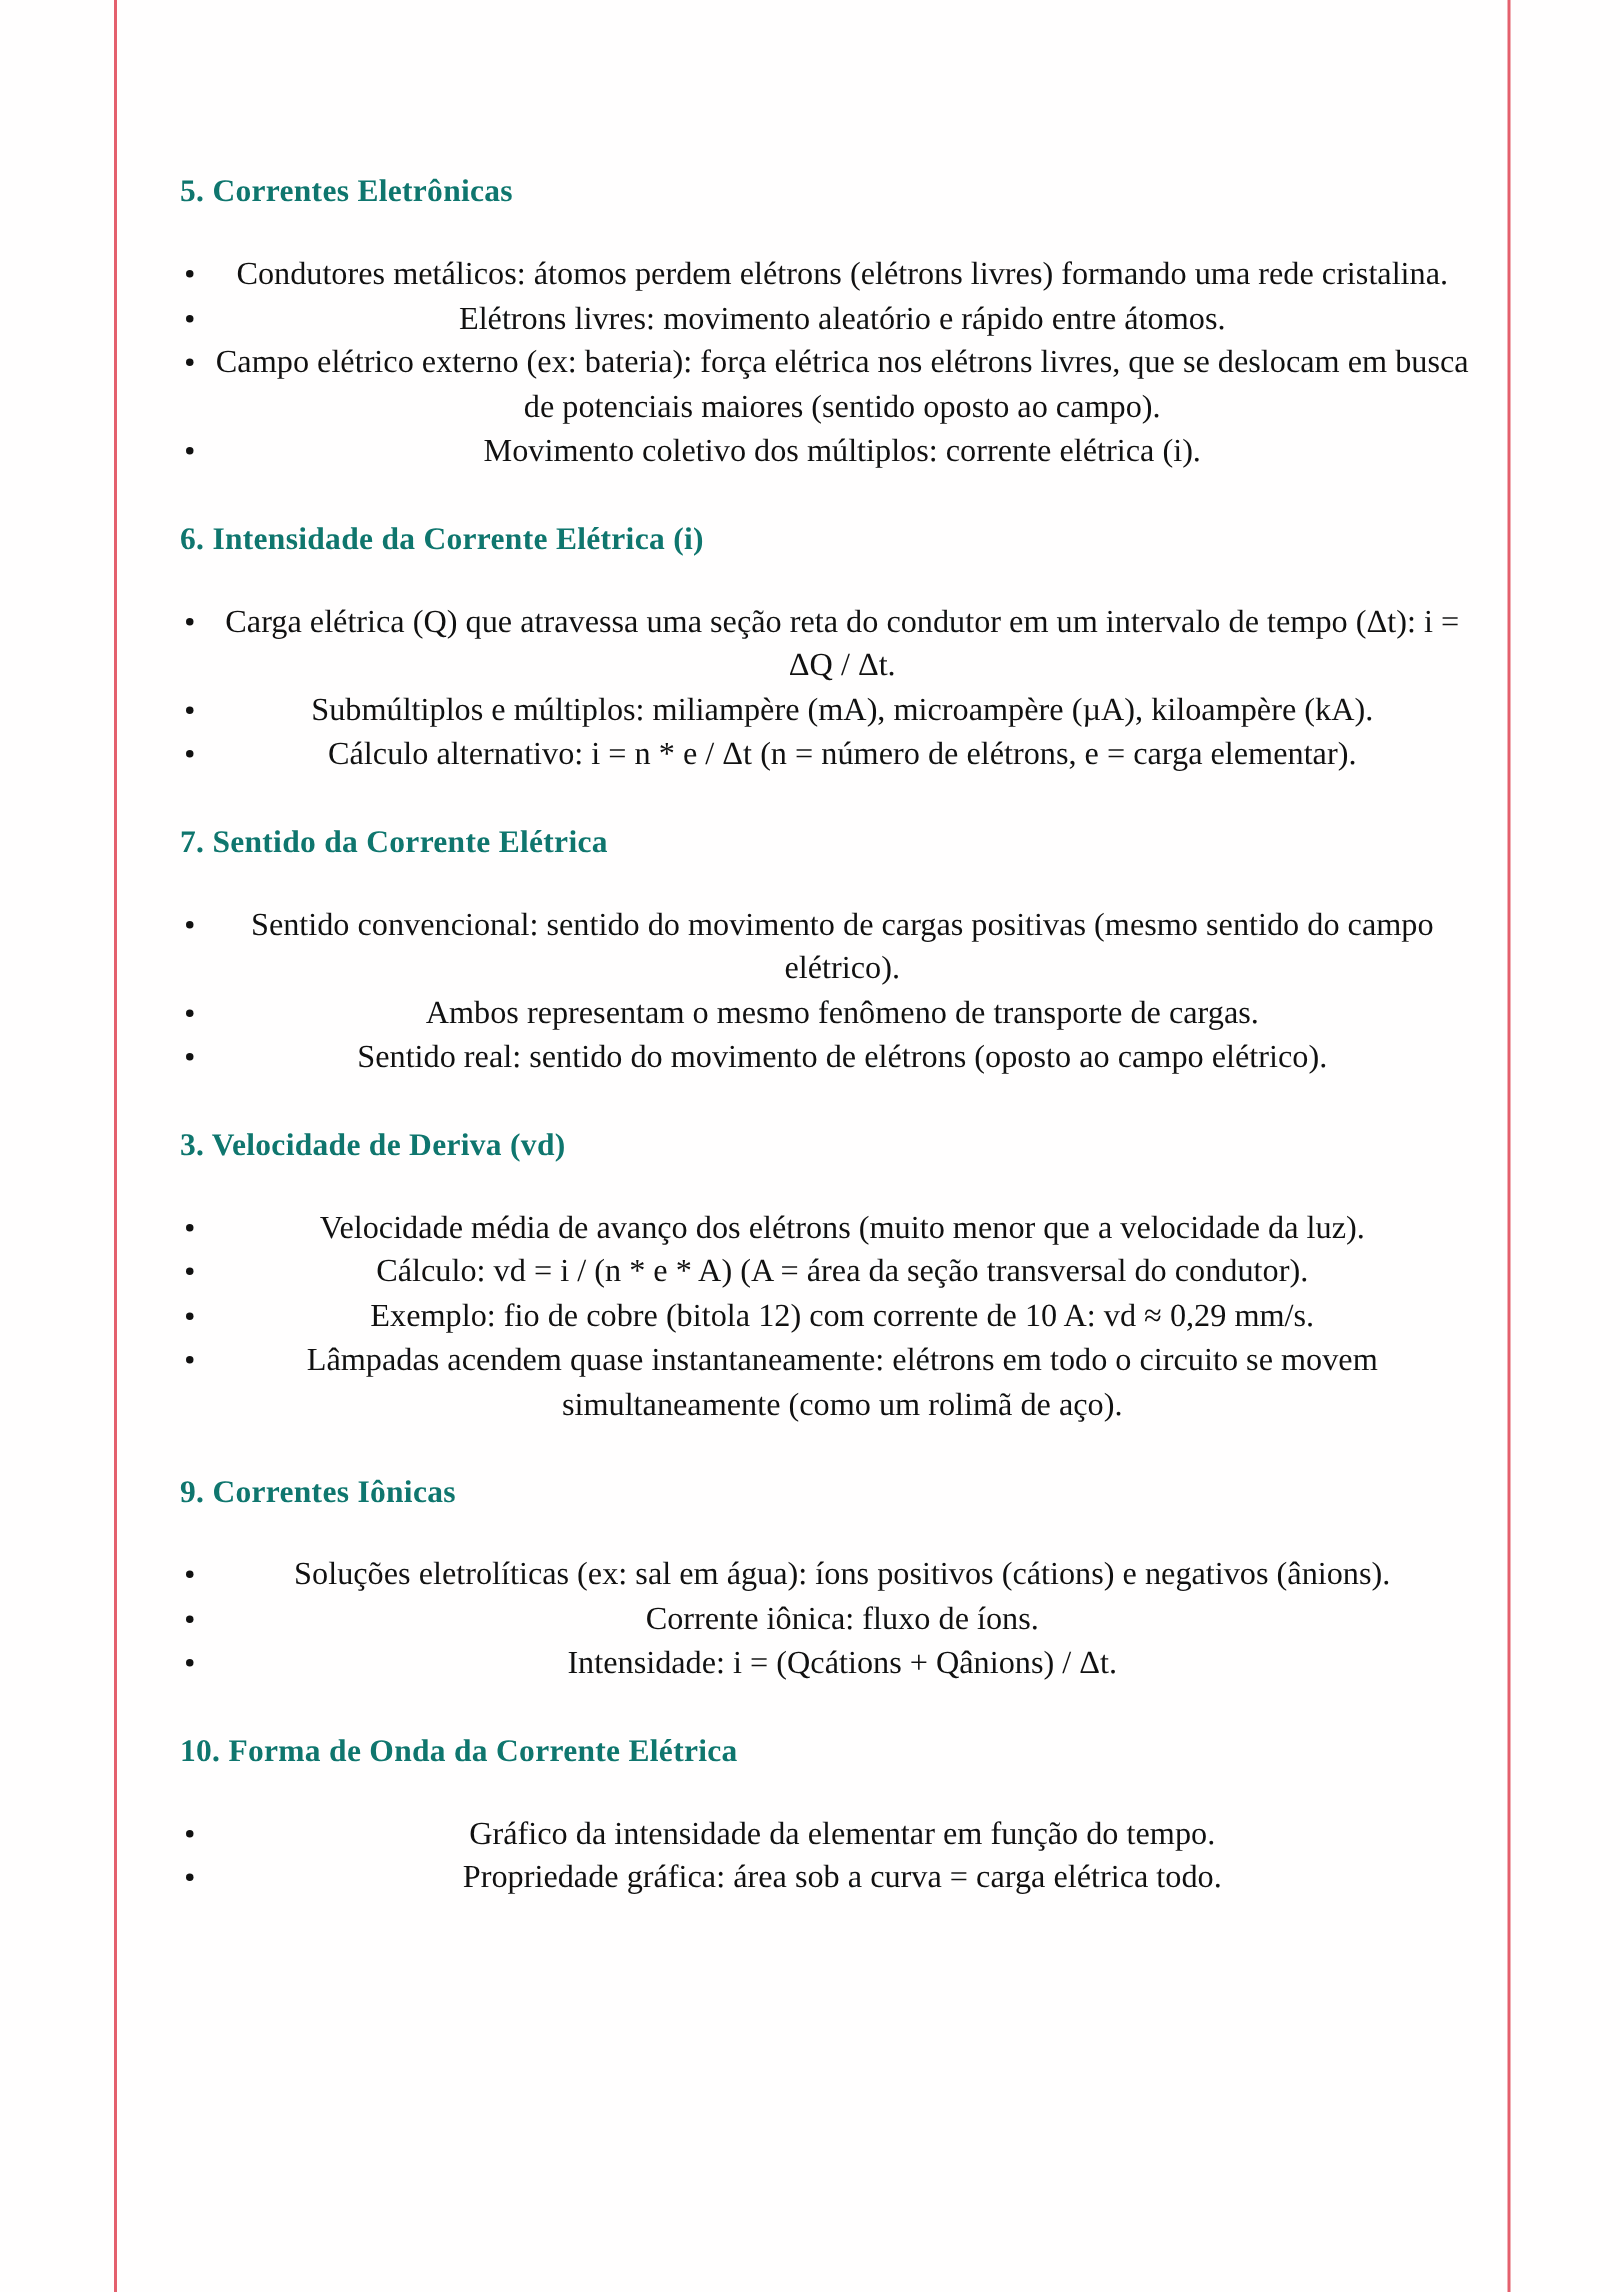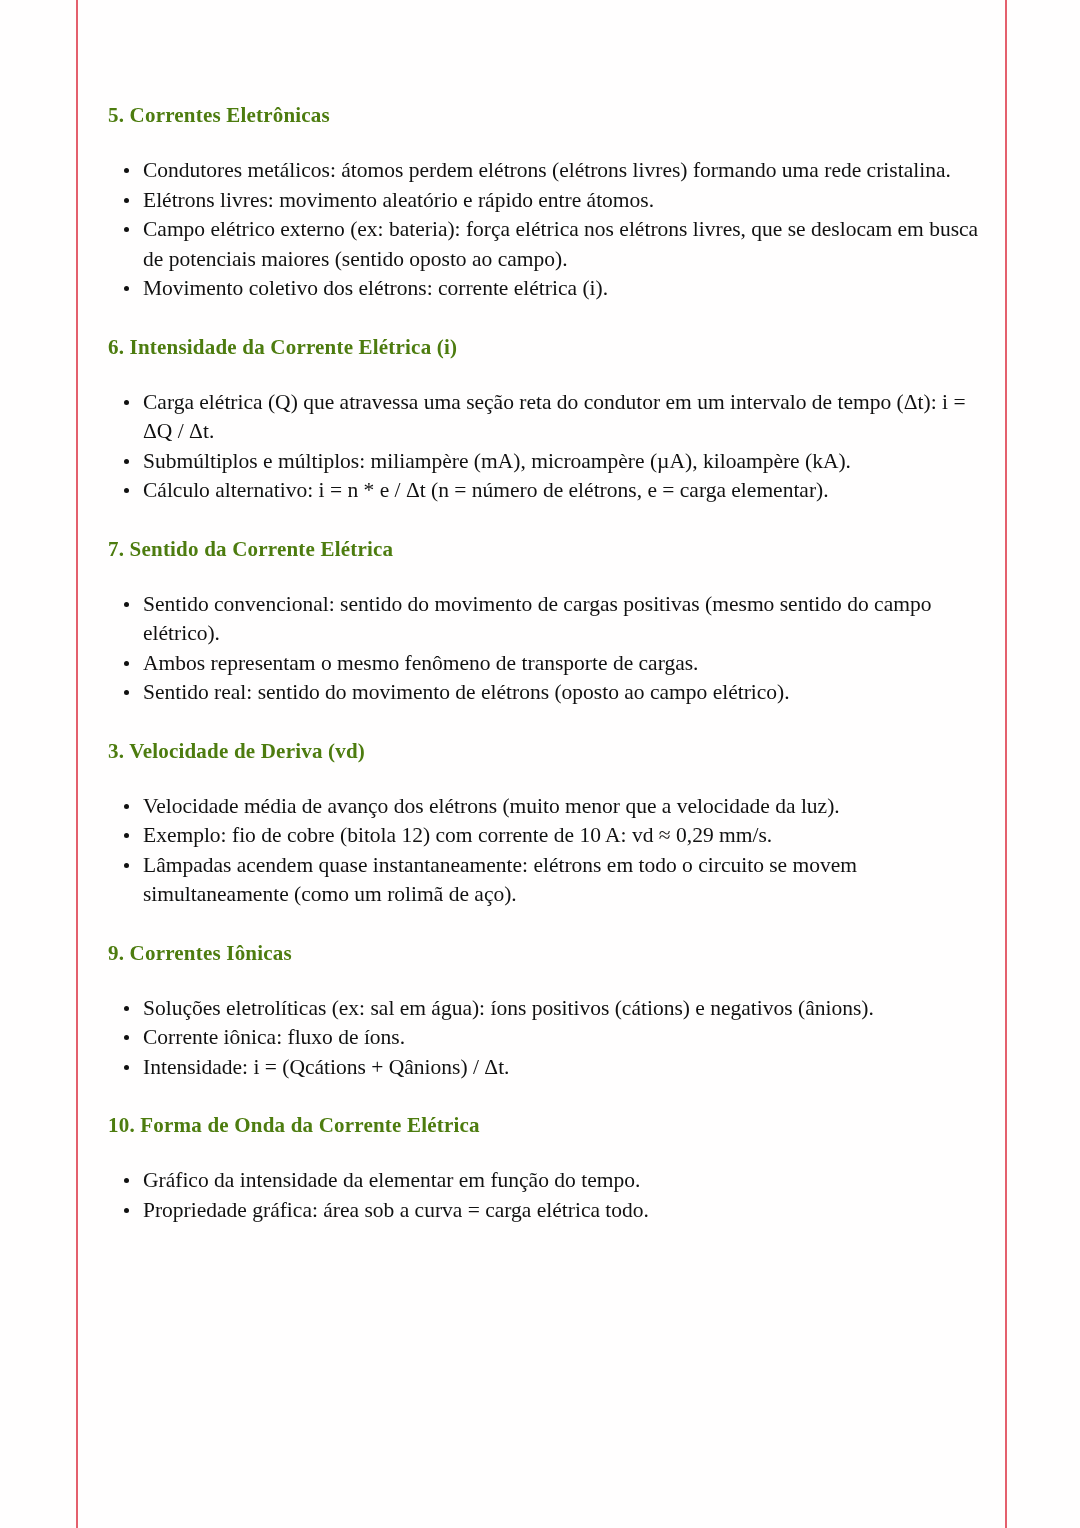--- a/index.html
+++ b/index.html
@@ -37,43 +37,43 @@
     padding-top: 100px;
     box-sizing: border-box;
   }
 
   .section { margin: 0; }
 
   h2.heading {
     font-family: "Liberation Serif", "DejaVu Serif", serif;
     font-size: 21px;
     font-weight: bold;
-    color: #4d7c0f;
-    margin: 0;
+    color: #0f766e;
+    margin: 12px;
     padding: 0;
     line-height: 30px;
     letter-spacing: 0.2px;
   }
 
   ul.bullets {
     list-style: none;
     margin: 0;
     padding: 0;
     margin-top: 26px;
   }
 
   ul.bullets li {
     position: relative;
     font-family: "Liberation Serif", "DejaVu Serif", serif;
     font-size: 21.5px;
     line-height: 29.5px;
     color: #111111;
     padding-left: 35px;
     margin: 0 0 0 0;
-    text-align: left;
+    text-align: center;
   }
 
   ul.bullets li::before {
     content: "";
     position: absolute;
     left: 16px;
     top: 12px;
     width: 5px;
     height: 5px;
     border-radius: 50%;
@@ -92,21 +92,21 @@
   <div class="rule rule-right"></div>
 
   <div class="content">
 
     <div class="section">
       <h2 class="heading">5. Correntes Eletrônicas</h2>
       <ul class="bullets">
         <li>Condutores metálicos: átomos perdem elétrons (elétrons livres) formando uma rede cristalina.</li>
         <li>Elétrons livres: movimento aleatório e rápido entre átomos.</li>
         <li>Campo elétrico externo (ex: bateria): força elétrica nos elétrons livres, que se deslocam em busca de potenciais maiores (sentido oposto ao campo).</li>
-        <li>Movimento coletivo dos elétrons: corrente elétrica (i).</li>
+        <li>Movimento coletivo dos múltiplos: corrente elétrica (i).</li>
       </ul>
     </div>
 
     <div class="section">
       <h2 class="heading">6. Intensidade da Corrente Elétrica (i)</h2>
       <ul class="bullets">
         <li>Carga elétrica (Q) que atravessa uma seção reta do condutor em um intervalo de tempo (Δt): i = ΔQ / Δt.</li>
         <li>Submúltiplos e múltiplos: miliampère (mA), microampère (µA), kiloampère (kA).</li>
         <li>Cálculo alternativo: i = n * e / Δt (n = número de elétrons, e = carga elementar).</li>
       </ul>
@@ -118,20 +118,21 @@
         <li>Sentido convencional: sentido do movimento de cargas positivas (mesmo sentido do campo elétrico).</li>
         <li>Ambos representam o mesmo fenômeno de transporte de cargas.</li>
         <li>Sentido real: sentido do movimento de elétrons (oposto ao campo elétrico).</li>
       </ul>
     </div>
 
     <div class="section">
       <h2 class="heading">3. Velocidade de Deriva (vd)</h2>
       <ul class="bullets">
         <li>Velocidade média de avanço dos elétrons (muito menor que a velocidade da luz).</li>
+        <li>Cálculo: vd = i / (n * e * A) (A = área da seção transversal do condutor).</li>
         <li>Exemplo: fio de cobre (bitola 12) com corrente de 10 A: vd ≈ 0,29 mm/s.</li>
         <li>Lâmpadas acendem quase instantaneamente: elétrons em todo o circuito se movem simultaneamente (como um rolimã de aço).</li>
       </ul>
     </div>
 
     <div class="section">
       <h2 class="heading">9. Correntes Iônicas</h2>
       <ul class="bullets">
         <li>Soluções eletrolíticas (ex: sal em água): íons positivos (cátions) e negativos (ânions).</li>
         <li>Corrente iônica: fluxo de íons.</li>

